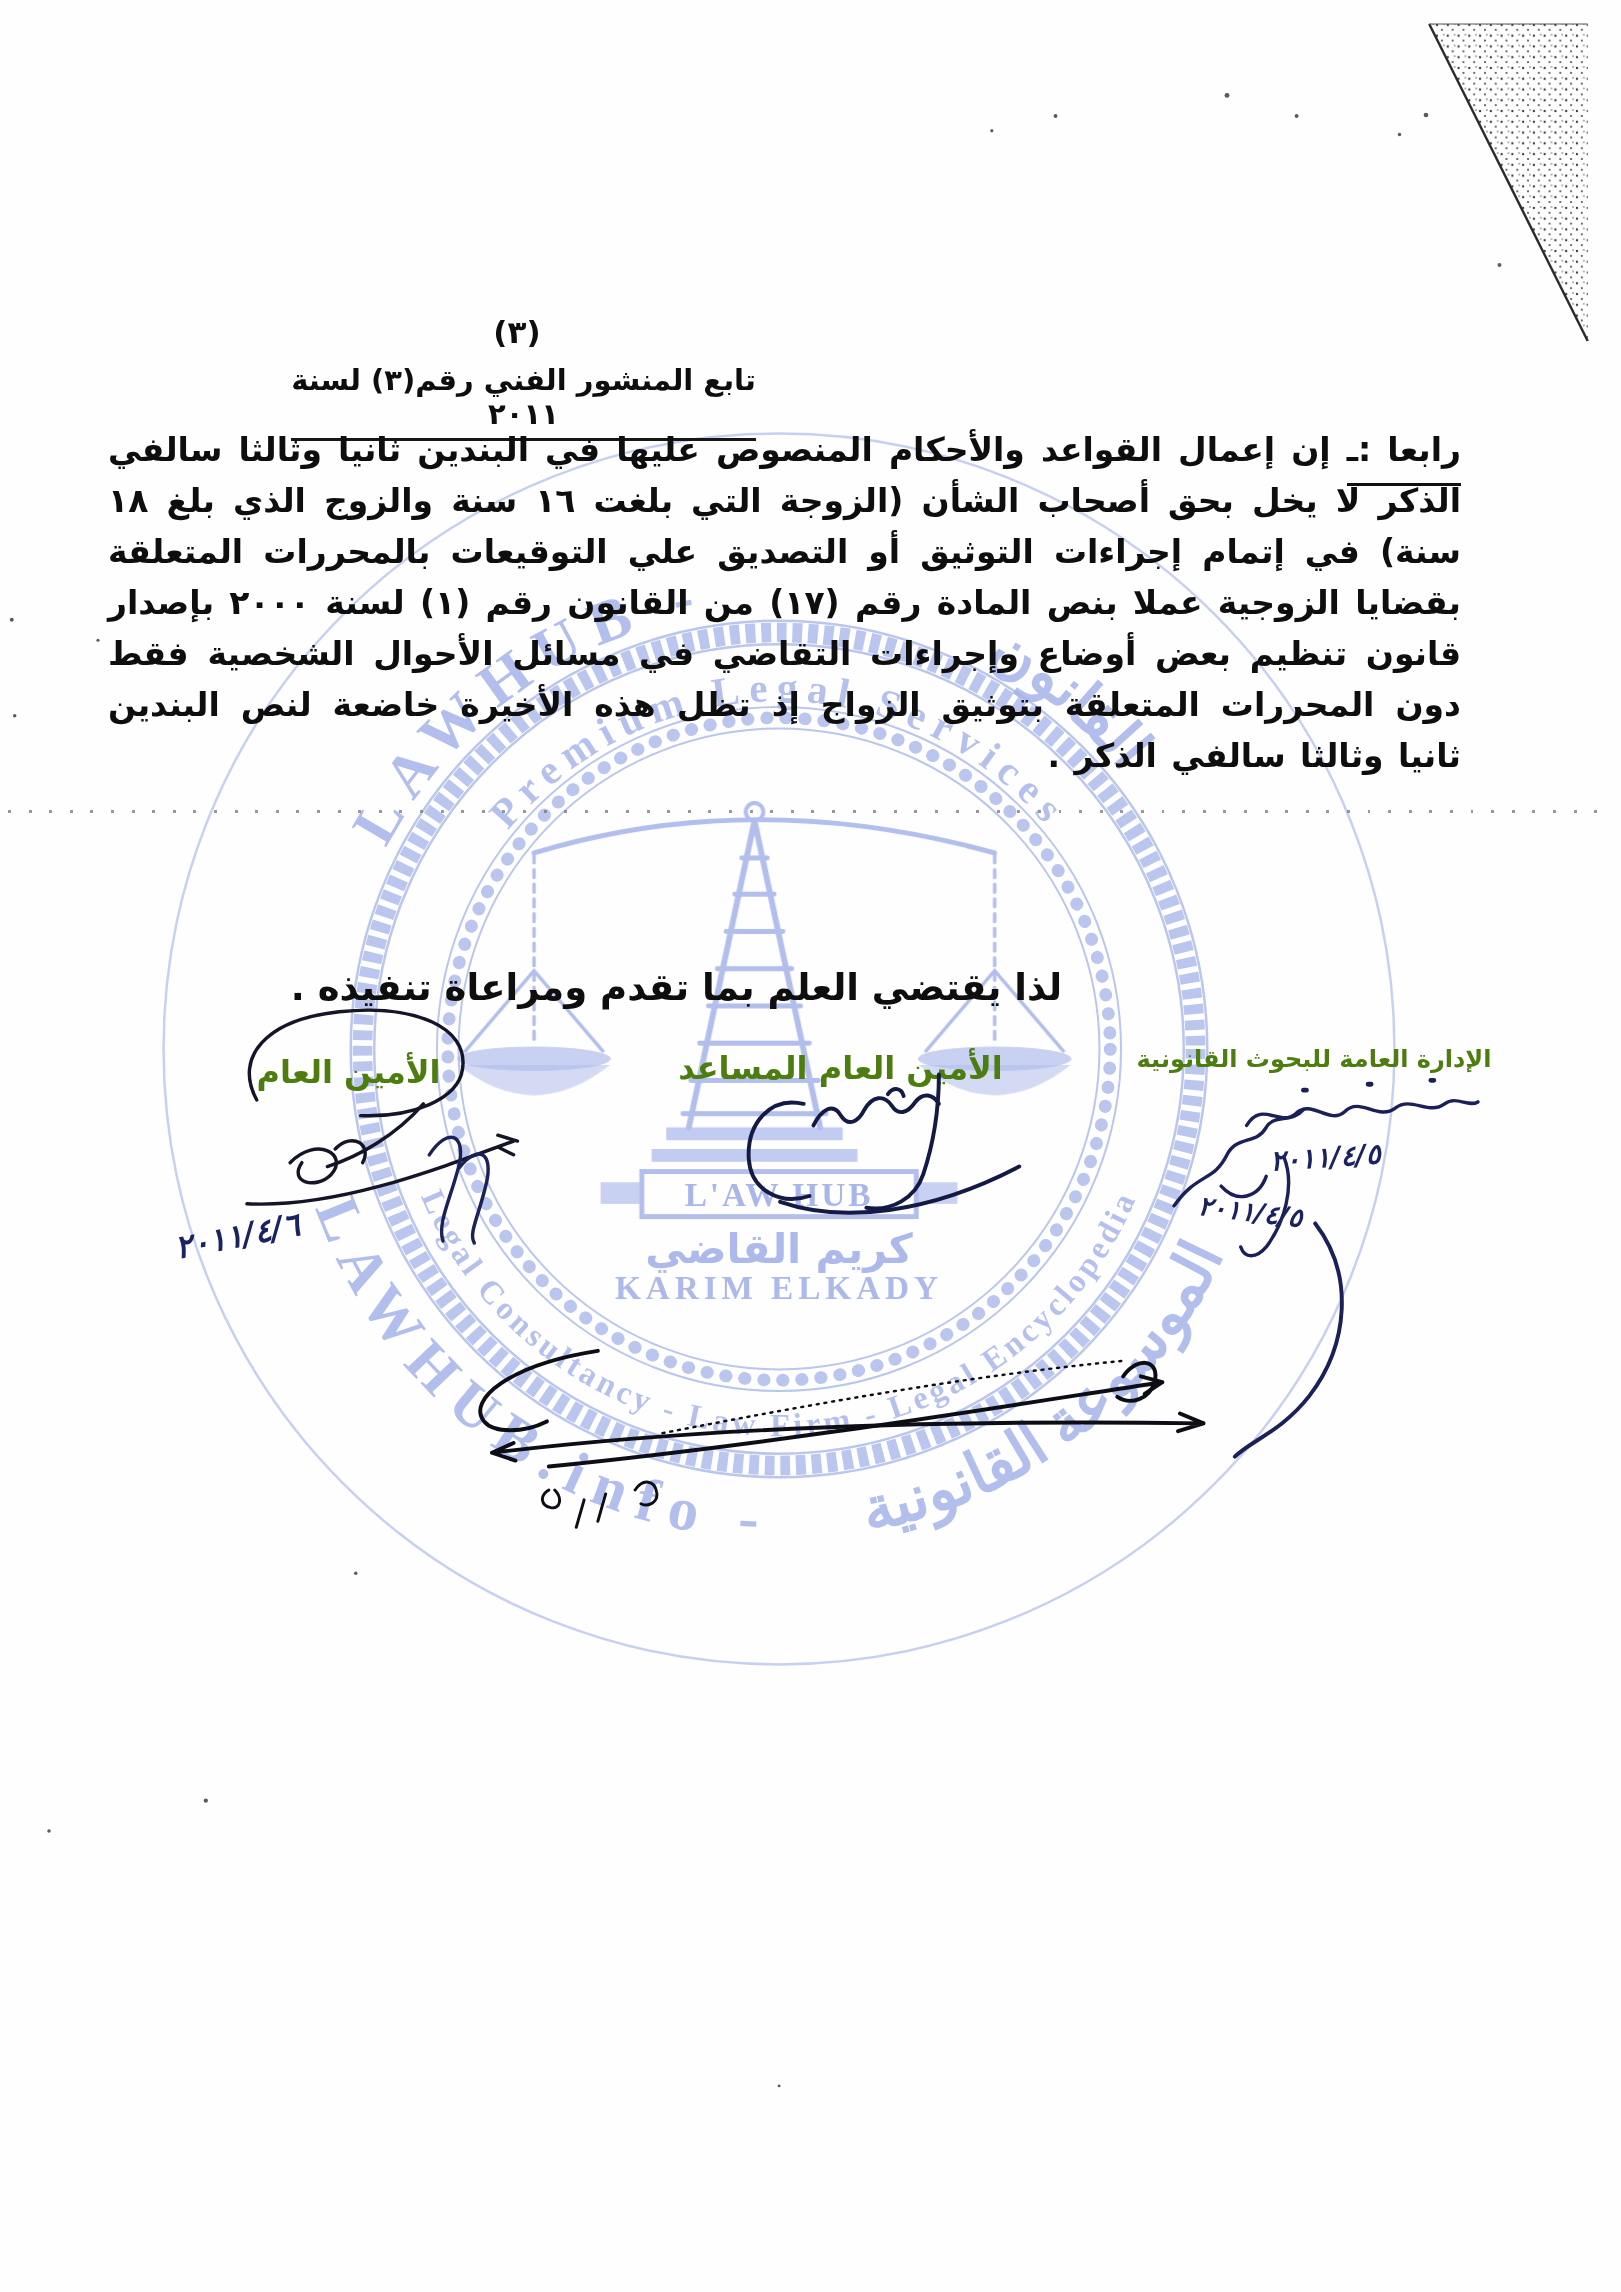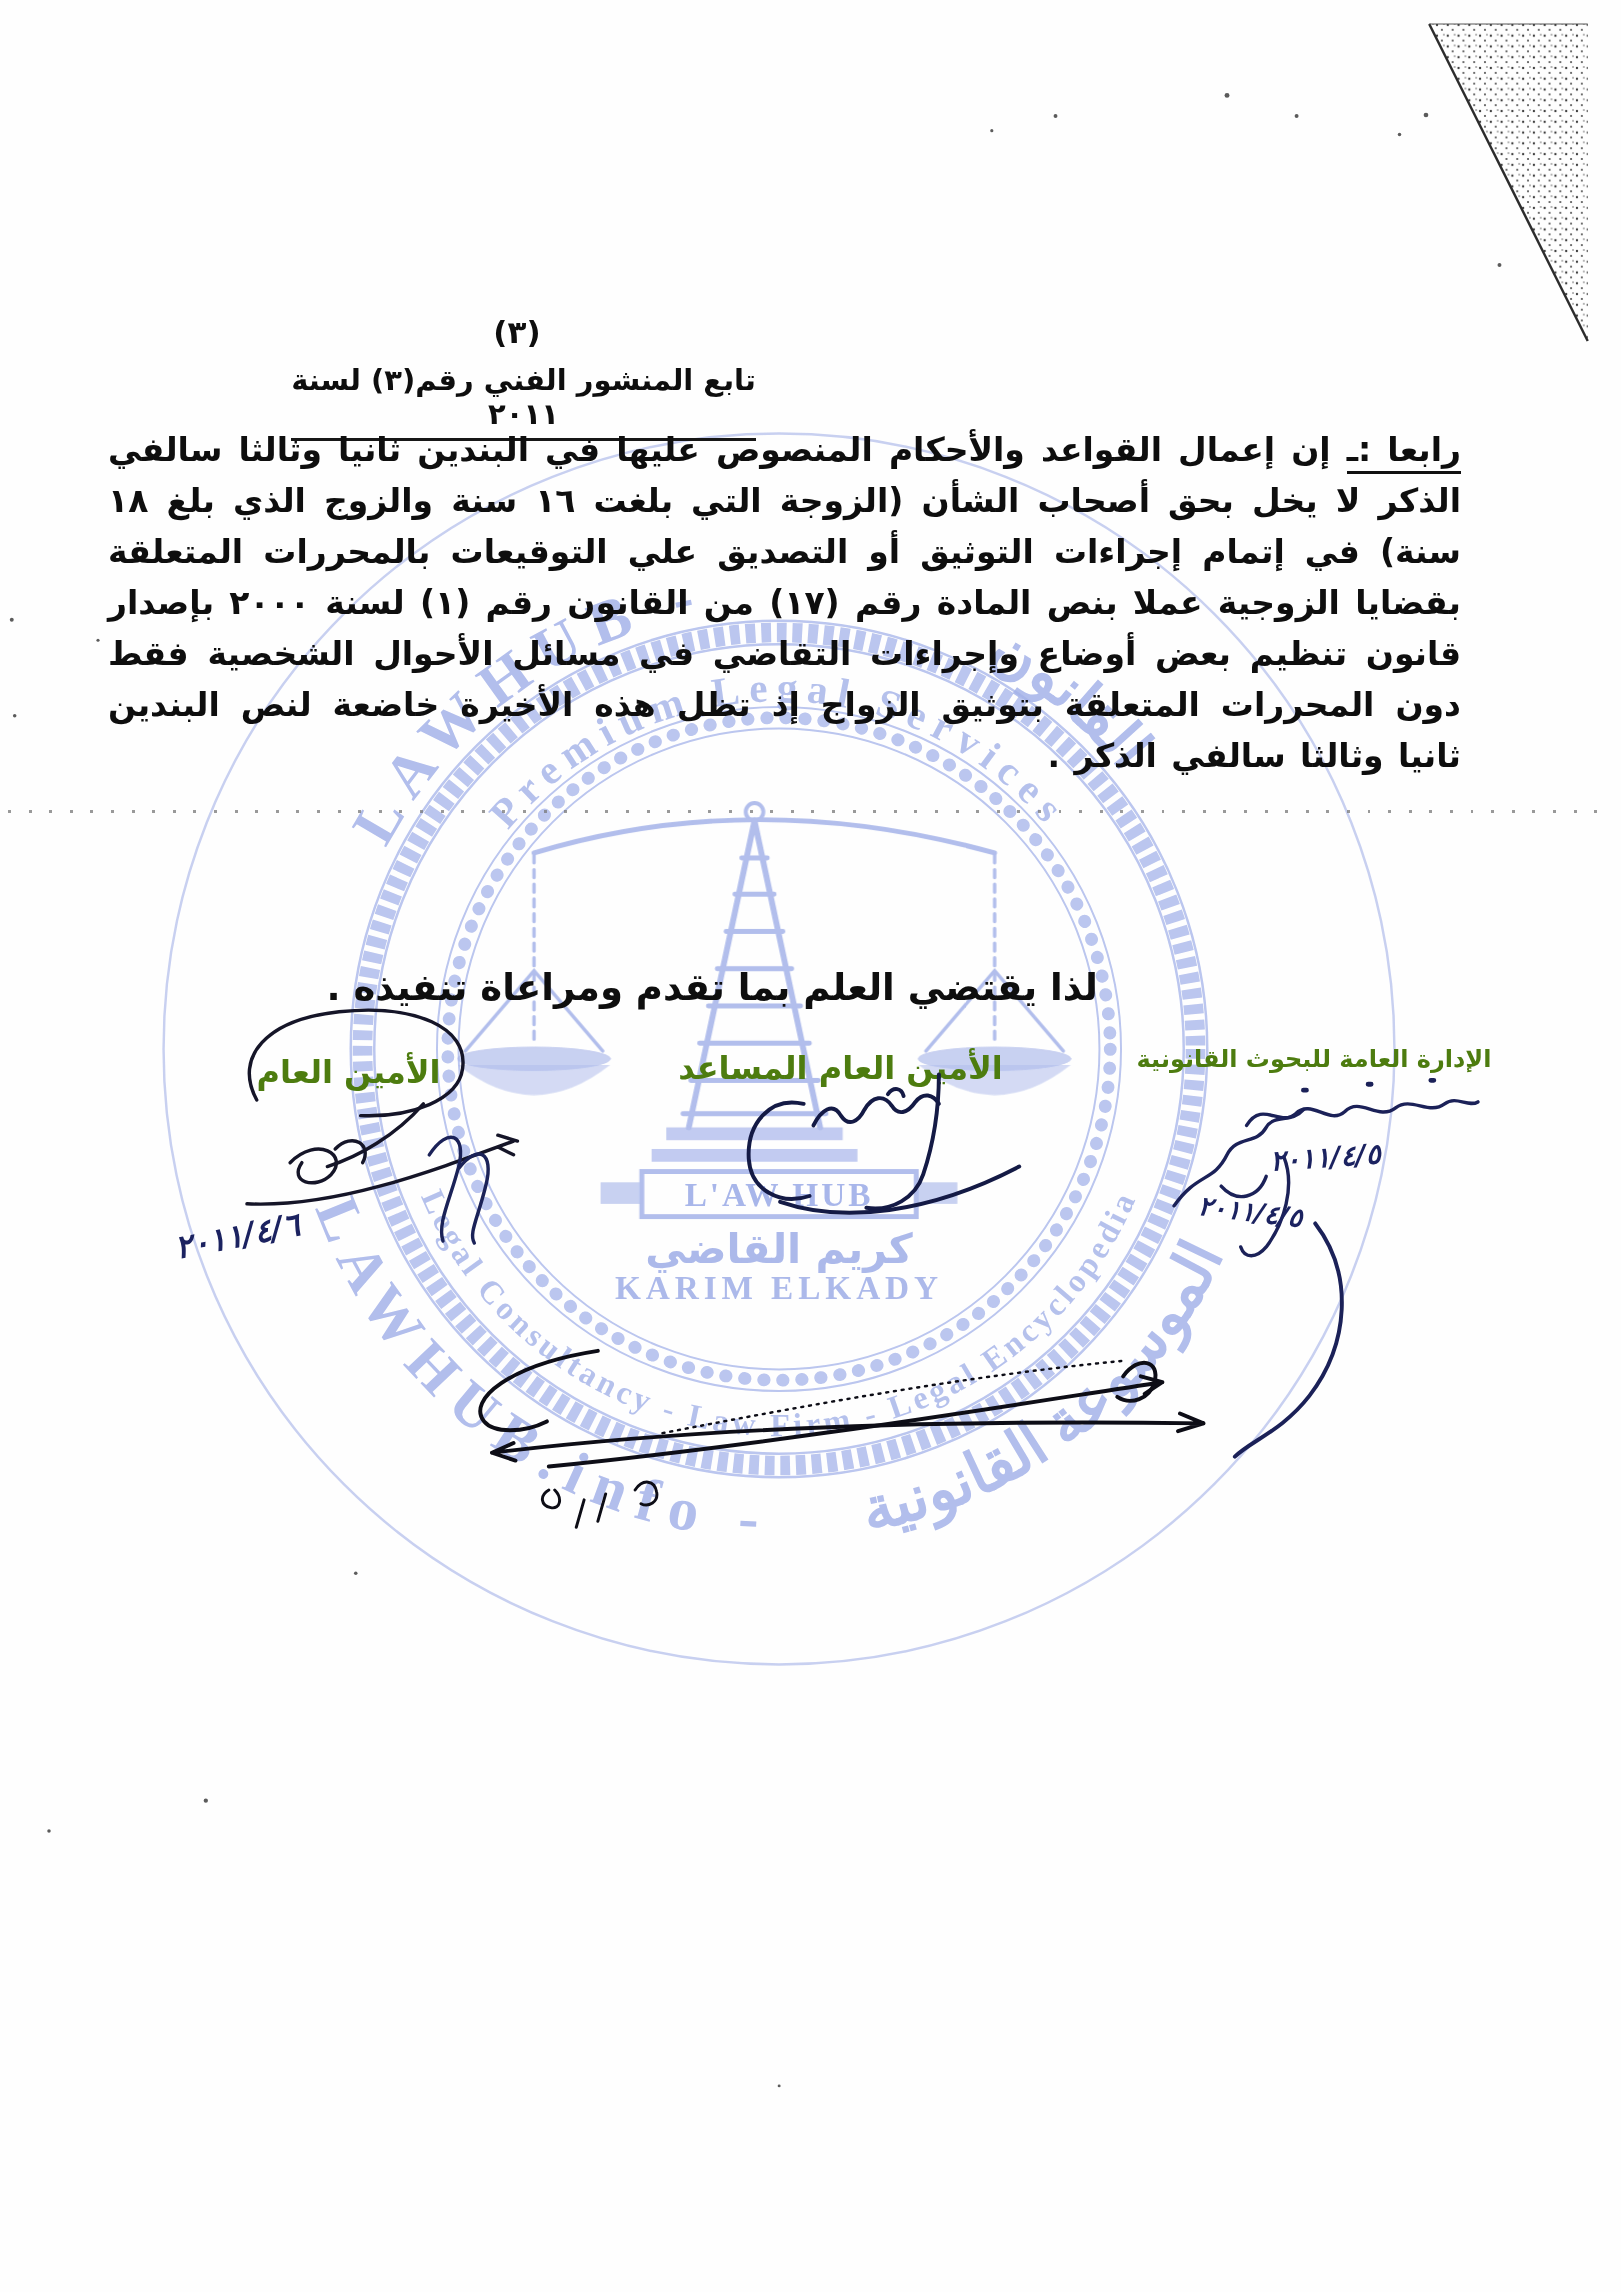--- a/index.html
+++ b/index.html
@@ -21,22 +21,22 @@
   .nameEn{ font-family:"Liberation Serif",serif; font-weight:bold; font-size:34px; letter-spacing:5px; opacity:.9;}
   
   .txt{ position:absolute; z-index:2; color:#0e0e0e; direction:rtl; }
   .pgnum{ left:419px; top:314px; width:196px; text-align:center; font-size:31px; font-weight:bold;}
   .hdr{ left:263px; top:363px; width:465px; text-align:center; font-size:29px; font-weight:bold;
         border-bottom:3.9px solid #171717; padding-bottom:6.9px;margin-left:28px;}
   .para{ left:108px; width:1353px; font-size:33px; font-weight:bold; line-height:51px;
          text-align:justify; text-align-last:right; word-spacing:2.9px;}
   .p4{ top:424px; }
   .p5{ top:828px; }
-  .marker{ border-bottom:3.4px solid #101010; padding-bottom:2px; }
-  .closing{ left:255px; top:966px; width:843px; font-size:37px; font-weight:bold;}
+  .marker{ border-bottom:3.4px solid #101010; padding-bottom:14px; }
+  .closing{ left:255px; top:966px; width:843px; text-align:center; font-size:37px; font-weight:bold;}
   .sep{ position:absolute; left:7.8px; top:810px; width:1605px; height:2.9px; z-index:2; opacity:.75;
         background:repeating-linear-gradient(to right,#777 0 2.9px,transparent 2.9px 20.6px);}
   .sigTitle{ position:absolute; z-index:2; color:#4d7c0f; direction:rtl; font-weight:bold; text-align:center;}
   .t-right{ left:1123px; top:1045px; width:382px; font-size:24px;}
   .t-center{ left:669px; top:1049px; width:343px; font-size:32px;}
   .t-left{ left:243px; top:1053px; width:211px; font-size:32px;}
   .t-sector{ left:529px; top:1300px; width:353px; font-size:41px;}
   .hand{ position:absolute; z-index:4; direction:ltr; color:#1b2260; font-weight:600;
          font-style:italic; white-space:nowrap; }
   .dA{ left:1270px; top:1141px; font-size:28px; transform:rotate(-4deg);}

